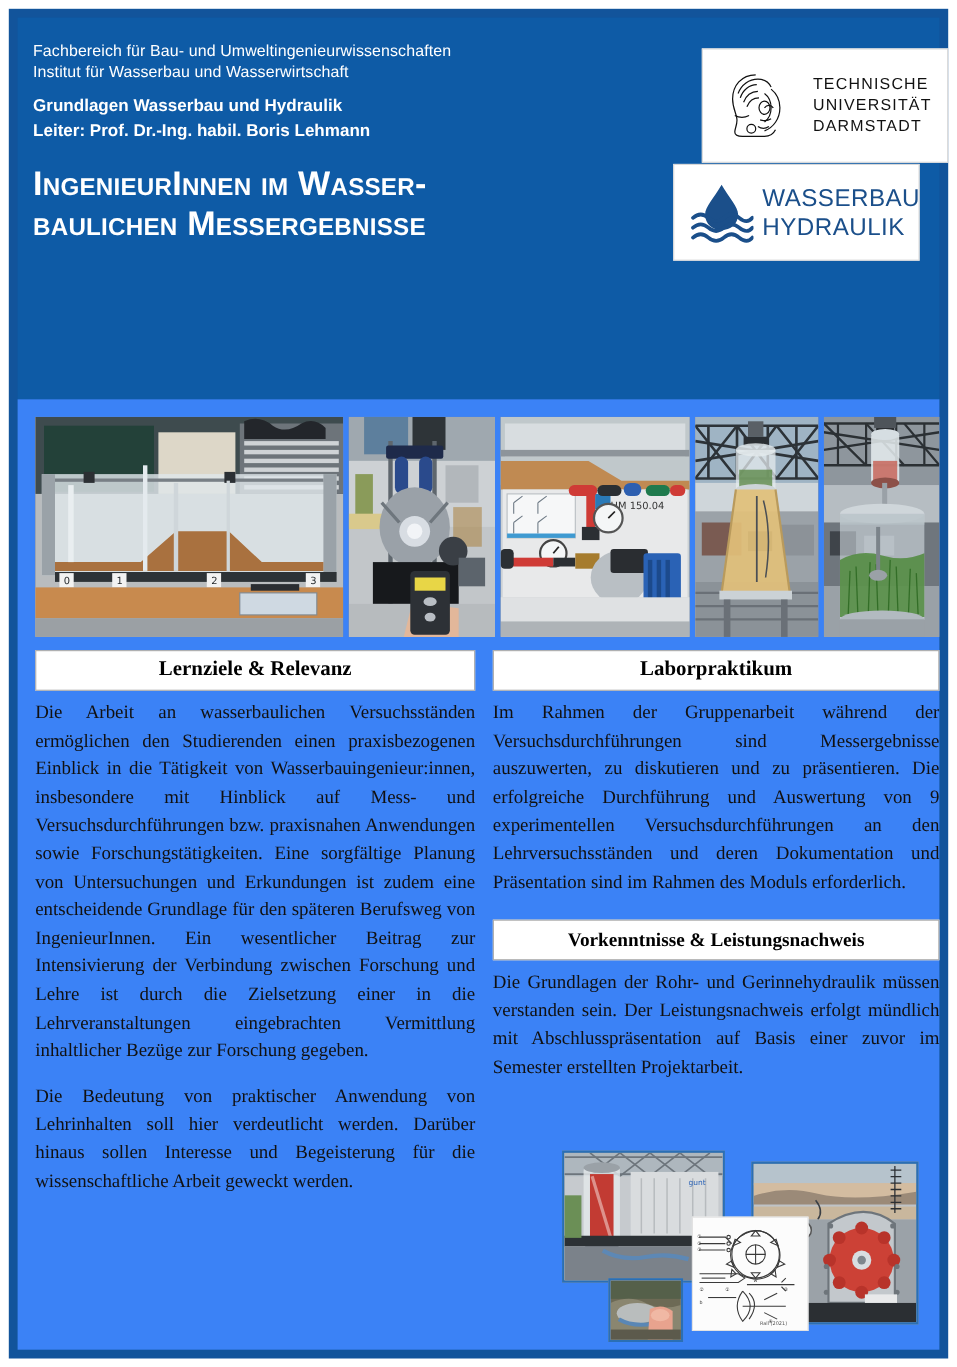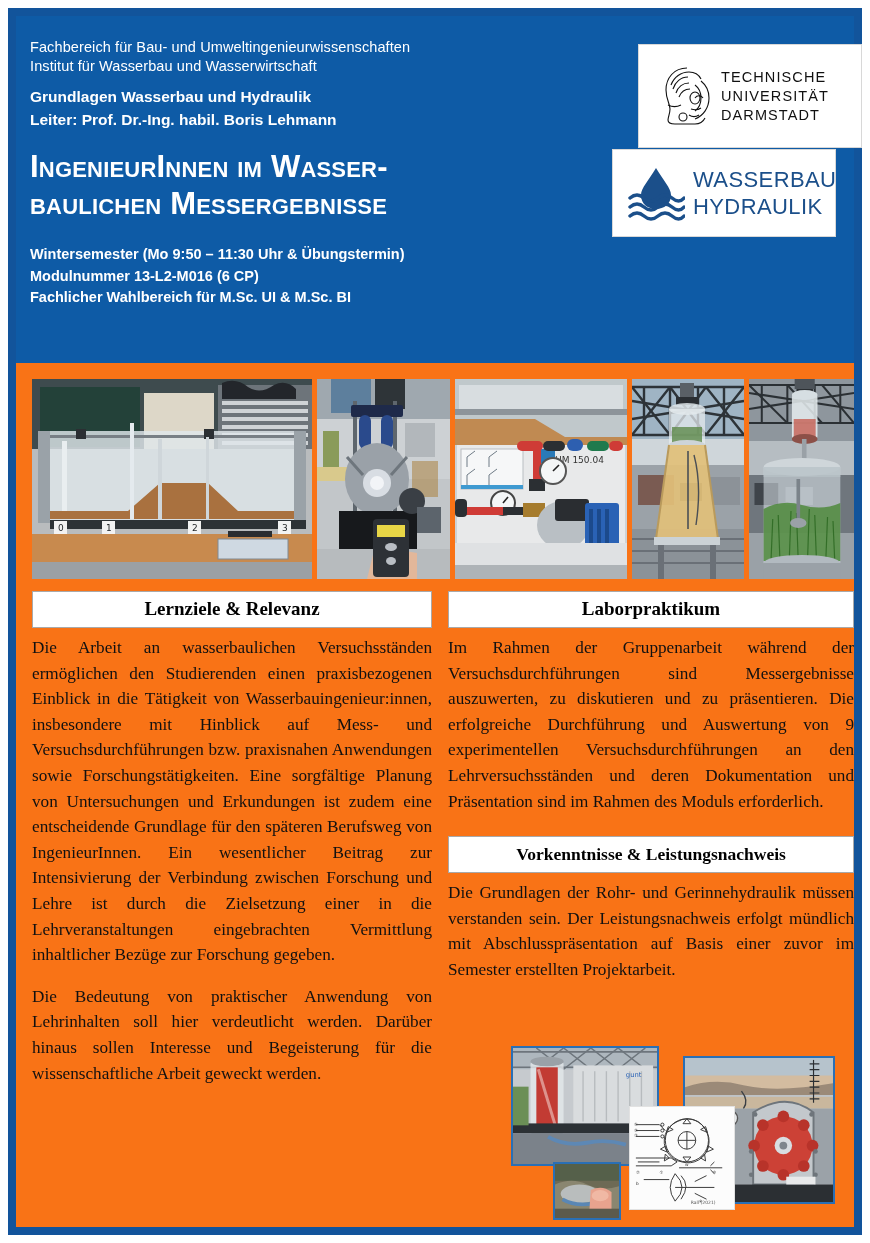--- a/index.html
+++ b/index.html
@@ -83,21 +83,21 @@
     align-items: center;
     overflow: hidden;
   }
   #logo-tud {
     left: 622px;
     top: 28px;
     width: 224px;
     height: 104px;
     justify-content: flex-start;
     padding-left: 22px;
-    gap: 8px;
+    gap: 26px;
   }
   #logo-wbh {
     left: 596px;
     top: 133px;
     width: 224px;
     height: 88px;
     justify-content: flex-start;
     padding-left: 14px;
     gap: 8px;
   }
@@ -136,21 +136,21 @@
   .p4 { flex: 0 0 112px; }
   .p5 { flex: 1 1 auto; }
 
   
   .body-area {
     position: absolute;
     left: 8px;
     top: 355px;
     width: 838px;
     height: 864px;
-    background: #f97316;
+    background: #3b82f6;
   }
 
   .col {
     position: absolute;
     top: 228px;
   }
   .col-left  { left: 16px;  width: 400px; }
   .col-right { left: 432px; width: 406px; }
 
   .section-head {
@@ -222,25 +222,20 @@
       <div class="unit-block">
         <div class="unit-line">Grundlagen Wasserbau und Hydraulik</div>
         <div class="unit-line">Leiter: Prof. Dr.-Ing. habil. Boris Lehmann</div>
       </div>
 
       <div class="main-title">
         <div>IngenieurInnen im Wasser-</div>
         <div>baulichen Messergebnisse</div>
       </div>
 
-      <div class="meta-block">
-        <div class="meta-line">Wintersemester (Mo 9:50 – 11:30 Uhr &amp; Übungstermin)</div>
-        <div class="meta-line">Modulnummer 13-L2-M016 (6 CP)</div>
-        <div class="meta-line">Fachlicher Wahlbereich für M.Sc. UI &amp; M.Sc. BI</div>
-      </div>
     </div>
 
     <div class="logo-box" id="logo-tud">
       <span>
         <svg width="52" height="62" viewBox="0 0 52 62">
           <g fill="none" stroke="#111" stroke-width="1.1">
             <path d="M26 3C13 3 5 13 5 25c0 9 4 14 4 19 0 5-2 8-2 11 0 3 3 4 7 4h20c4 0 8-2 10-6"></path>
             <path d="M10 20c3-8 10-13 18-13 6 0 10 3 12 7"></path>
             <path d="M12 24c2-7 8-12 15-12"></path>
             <path d="M15 28c2-6 7-10 13-10"></path>

